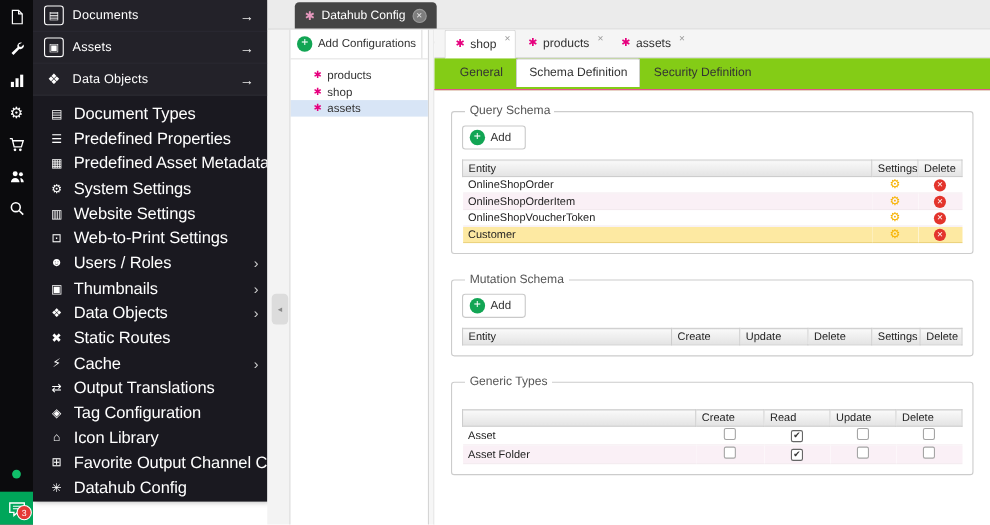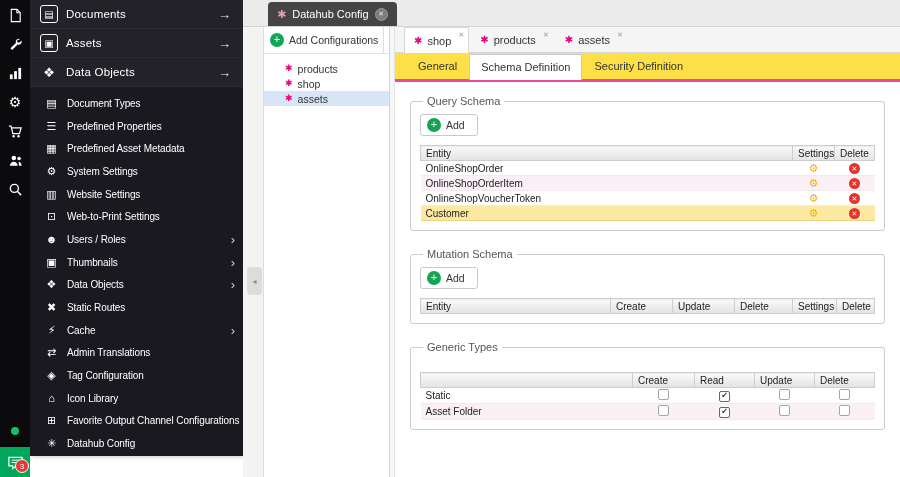--- a/index.html
+++ b/index.html
@@ -21,21 +21,21 @@
 .sidebar{width:213px;flex:none;background:#fff;display:flex;flex-direction:column}
 .sidebar-dark{height:456px;background:#1a1920;box-shadow:2px 0 5px rgba(0,0,0,.3)}
 .menu-section{height:29px;display:flex;align-items:center;gap:8px;padding:0 12px 0 10px;background:#232229;border-bottom:1px solid #2c2b33;cursor:pointer}
 .ms-iconbox{width:18px;height:18px;border:1.5px solid #fff;border-radius:3px;display:flex;align-items:center;justify-content:center;color:#fff;font-size:10px;flex:none}
 .ms-icon-plain{width:18px;text-align:center;color:#fff;font-size:13px;flex:none}
 .ms-label{color:#fff;font-weight:400;font-size:11.5px;letter-spacing:.2px;white-space:nowrap}
 .ms-arrow{margin-left:auto;color:#e8e8e8;font-size:13px}
 .menu-items{padding-top:5px}
 .menu-item{height:22.7px;display:flex;align-items:center;gap:8px;padding:0 8px 0 14px;cursor:pointer;overflow:hidden}
 .mi-icon{width:15px;text-align:center;color:#fff;font-size:11px;flex:none}
-.mi-label{color:#fff;font-size:10px;font-weight:500;white-space:nowrap;letter-spacing:-.1px}
+.mi-label{color:#fff;font-size:15px;font-weight:500;white-space:nowrap;letter-spacing:-.1px}
 .mi-chev{margin-left:auto;color:#cfcfcf;font-size:13px;line-height:1}
 
 
 .workspace{flex:1;display:flex;flex-direction:column;min-width:0}
 .wtabbar{height:27px;background:#ebebeb;border-bottom:1px solid #d4d4d4;display:flex;align-items:flex-end;padding-left:25px;flex:none}
 .wtab{height:24px;background:#454545;color:#fff;border-radius:4px 4px 0 0;display:flex;align-items:center;gap:6px;padding:0 9px;font-size:11px;cursor:pointer}
 .wtab-icon{color:#e598bd;font-size:11px}
 .wtab-close{width:13px;height:13px;border-radius:50%;background:#7d7d7d;border:1px solid #9a9a9a;color:#e8e8e8;font-size:7px;display:flex;align-items:center;justify-content:center;cursor:pointer}
 .wbody{flex:1;display:flex;min-height:0}
 .collapse-strip{width:21px;background:#f3f3f3;border-right:1px solid #ddd;position:relative;flex:none}
@@ -54,21 +54,21 @@
 .tree-label{font-size:10.5px;color:#333}
 .splitter{width:5px;background:#f6f6f6;border-right:1px solid #e2e2e2;flex:none;cursor:col-resize}
 
 
 .editor{flex:1;display:flex;flex-direction:column;background:#fff;min-width:0}
 .etabbar{height:26px;background:#f5f5f5;border-bottom:1px solid #d7d7d7;display:flex;align-items:flex-end;padding-left:9px;gap:1px;flex:none}
 .etab{height:25px;display:flex;align-items:center;gap:5px;padding:0 17px 0 9px;position:relative;font-size:11px;color:#333;cursor:pointer;border:1px solid transparent;border-bottom:none}
 .etab.active{background:#fff;border-color:#d7d7d7;margin-bottom:-1px;border-radius:2px 2px 0 0;height:26px}
 .etab-icon{color:#e6007e;font-size:10px;line-height:1}
 .etab-close{position:absolute;top:3px;right:4px;font-size:7px;color:#999;cursor:pointer}
-.subtabbar{height:29px;background:#fde047;border-bottom:3px solid #ec4899;display:flex;align-items:center;padding-left:11px;flex:none}
+.subtabbar{height:29px;background:#84cc16;border-bottom:1px solid #ec4899;display:flex;align-items:flex-start;padding-left:11px;flex:none}
 .subtab{padding:6px 11px 7px;font-size:11px;color:#333;cursor:pointer;border:1px solid transparent;border-bottom:none}
 .subtab.active{background:#fff;border-color:#ccc;margin-bottom:-1px;border-radius:2px 2px 0 0}
 .econtent{flex:1;padding:13px 15px;overflow:hidden}
 fieldset{border:1px solid #ccc;border-radius:3px;padding:4px 9px 9px;margin-bottom:17px}
 legend{font-size:11px;color:#555;padding:0 4px;margin-left:3px}
 .add-btn{display:inline-flex;align-items:center;gap:5px;border:1px solid #c9c9c9;border-radius:3px;background:#fff;padding:3px 12px 3px 6px;font-size:10.5px;color:#333;cursor:pointer;margin:3px 0 2px}
 
 
 .grid{width:100%;border-collapse:collapse;font-size:10px;color:#222;margin-top:7px;table-layout:fixed}
 .grid.mt{margin-top:15px}
@@ -211,21 +211,21 @@
     <span class="mi-label">Static Routes</span>
 
   </div>
   <div class="menu-item">
     <span class="mi-icon">⚡</span>
     <span class="mi-label">Cache</span>
     <span class="mi-chev">›</span>
   </div>
   <div class="menu-item">
     <span class="mi-icon">⇄</span>
-    <span class="mi-label">Admin Translations</span>
+    <span class="mi-label">Output Translations</span>
 
   </div>
   <div class="menu-item">
     <span class="mi-icon">◈</span>
     <span class="mi-label">Tag Configuration</span>
 
   </div>
   <div class="menu-item">
     <span class="mi-icon">⌂</span>
     <span class="mi-label">Icon Library</span>
@@ -394,21 +394,21 @@
                   <tr>
                     <th class=""></th>
                     <th class="cell-c">Create</th>
                     <th class="cell-c">Read</th>
                     <th class="cell-c">Update</th>
                     <th class="cell-c">Delete</th>
                   </tr>
                 </thead>
    <tbody>
      <tr class="">
-       <td>Static</td>
+       <td>Asset</td>
 
          <td class="cell-c">
            <span class="cb"></span>
          </td>
          <td class="cell-c">
            <span class="cb checked">✔</span>
          </td>
          <td class="cell-c">
            <span class="cb"></span>
          </td>

